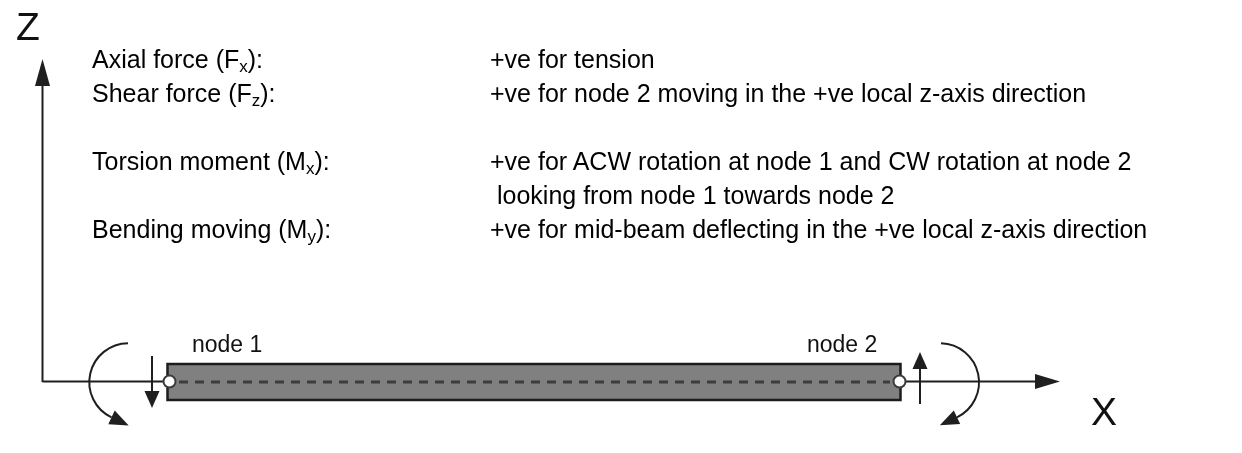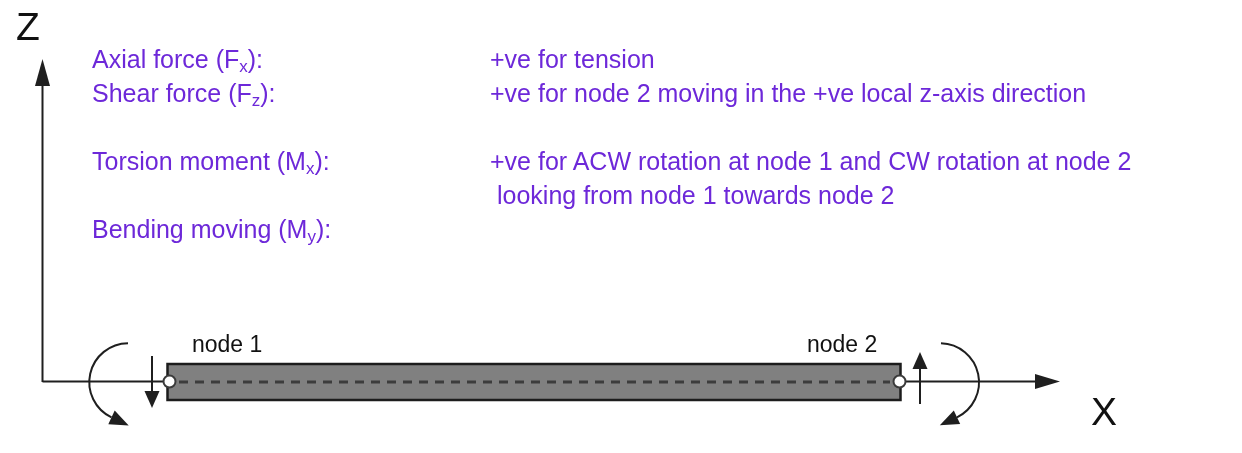--- a/index.html
+++ b/index.html
@@ -2,21 +2,21 @@
 <html><head>
 <meta charset="utf-8">
 <style>
   html, body { margin: 0; padding: 0; background: #ffffff; }
   .stage {
     position: relative;
     width: 1242px;
     height: 453px;
     background: #ffffff;
     font-family: "Liberation Sans", "DejaVu Sans", sans-serif;
-    color: #6d28d9;
+    color: #000000;
     overflow: hidden;
   }
   .legend {
     position: absolute;
     left: 92px;
     top: 42px;
     width: 1140px;
   }
   .legend-row {
     display: grid;
@@ -63,20 +63,21 @@
     <div class="legend-row">
       <div class="term"><span>Torsion moment (M</span><span class="subscript">x</span><span>):</span></div>
       <div class="desc">+ve for ACW rotation at node 1 and CW rotation at node 2</div>
     </div>
     <div class="legend-row">
       <div class="term"></div>
       <div class="desc cont">looking from node 1 towards node 2</div>
     </div>
     <div class="legend-row">
       <div class="term"><span>Bending moving (M</span><span class="subscript">y</span><span>):</span></div>
+      <div class="desc">+ve for mid-beam deflecting in the +ve local z-axis direction</div>
     </div>
   </div>
 
   <svg class="diagram" viewBox="0 0 1242 453" xmlns="http://www.w3.org/2000/svg">
 
     <line class="ink-line" x1="42.5" y1="85" x2="42.5" y2="382"></line>
     <polygon class="ink-fill" points="42.5,59 35,86 50,86"></polygon>
     <text class="axis-label" x="16" y="40">Z</text>
 
     <line class="ink-line" x1="42.5" y1="381.5" x2="1036" y2="381.5"></line>

